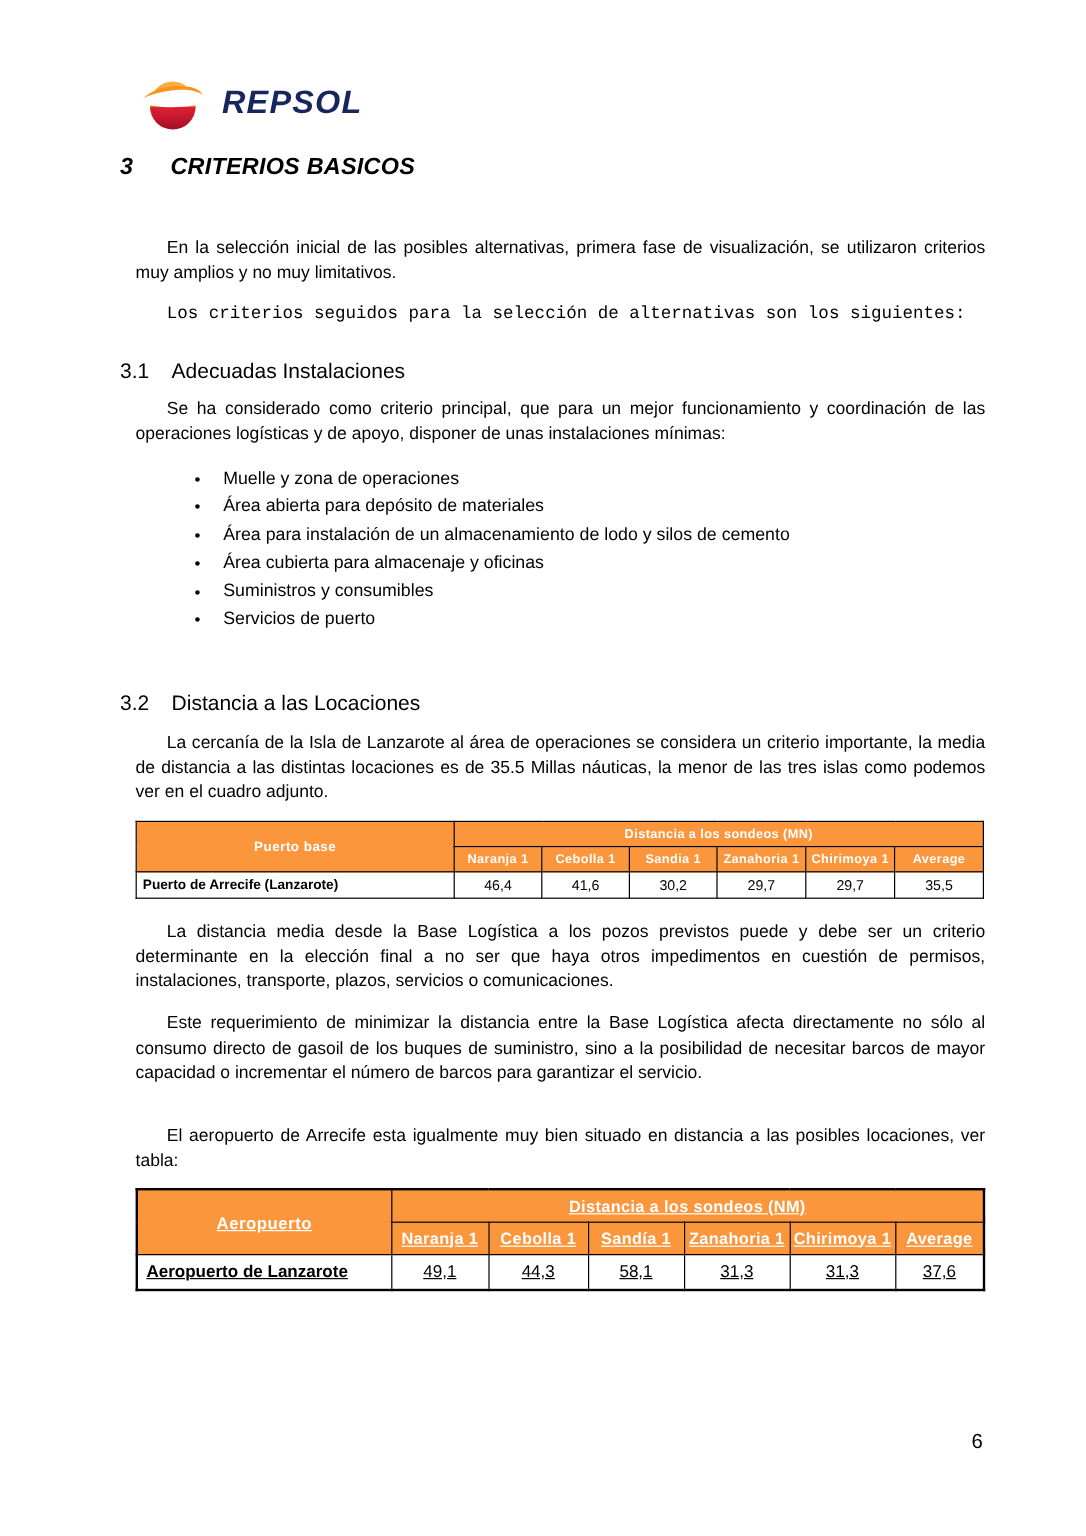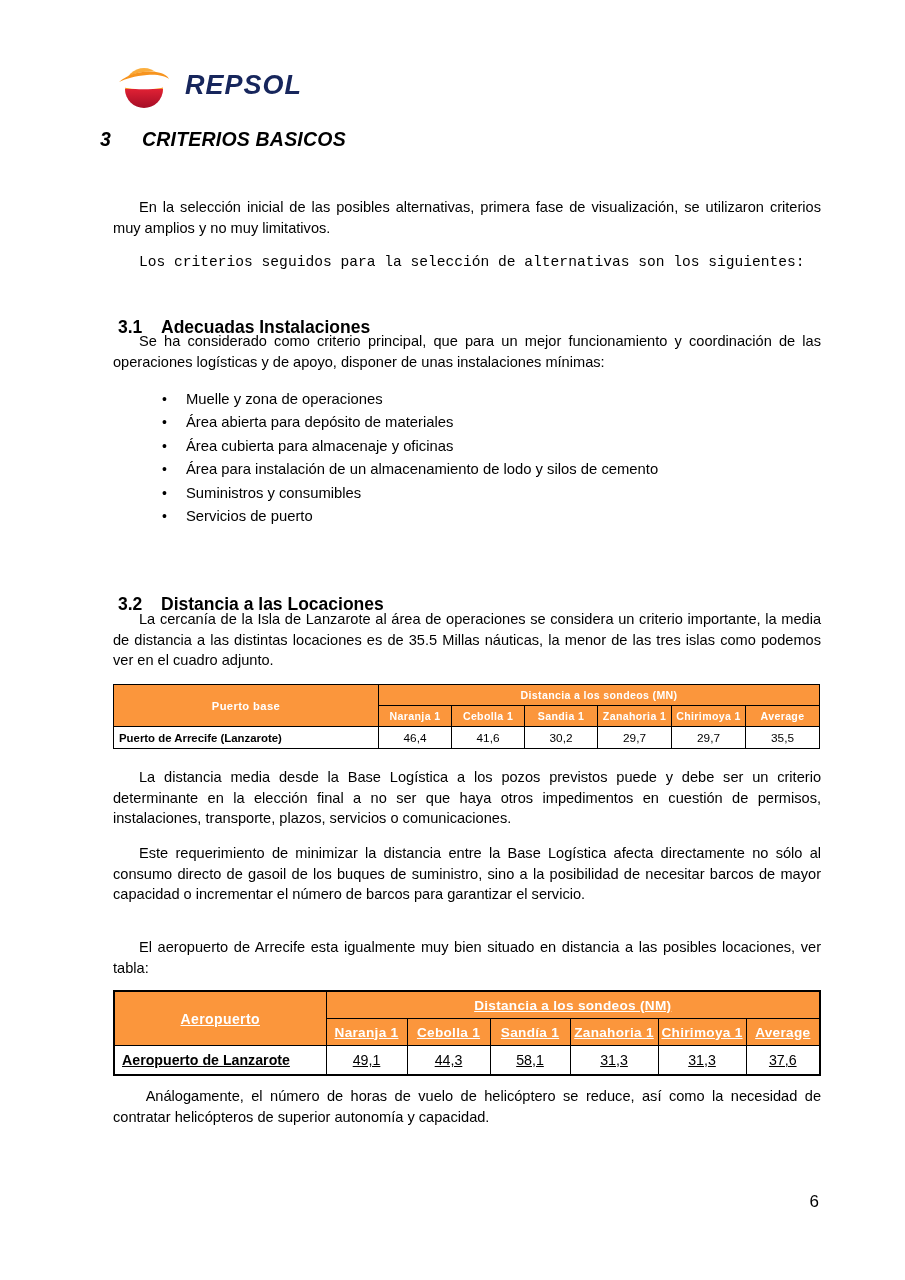--- a/index.html
+++ b/index.html
@@ -53,23 +53,23 @@
   
   h1.sec {
     position: absolute;
     margin: 0;
     font-size: 19.5px;
     font-weight: bold;
     letter-spacing: 0.2px;
   }
   h2.sub {
     position: absolute;
-    margin: 18px;
+    margin: 0;
     font-size: 17.5px;
-    font-weight: bold;
+    font-weight: normal;
   }
   .h-num { display: inline-block; }
 
   
   p.para {
     position: absolute;
     margin: 0;
     font-size: 14.6px;
     line-height: 20.5px;
     text-align: justify;
@@ -230,22 +230,22 @@
     <span class="h-num" style="width:43px;">3.1</span><span>Adecuadas Instalaciones</span>
   </h2>
 
   <p class="para" style="left:113px; top:331px; width:708px;">
     <span class="indent"></span><span>Se ha considerado como criterio principal, que para un mejor funcionamiento y coordinación de las operaciones logísticas y de apoyo, disponer de unas instalaciones mínimas:</span>
   </p>
 
   <ul class="bullets" style="left:152px; top:388px;">
     <li><span>Muelle y zona de operaciones</span></li>
     <li><span>Área abierta para depósito de materiales</span></li>
+    <li><span>Área para instalación de un almacenamiento de lodo y silos de cemento</span></li>
     <li><span>Área cubierta para almacenaje y oficinas</span></li>
-    <li><span>Área para instalación de un almacenamiento de lodo y silos de cemento</span></li>
     <li><span>Suministros y consumibles</span></li>
     <li><span>Servicios de puerto</span></li>
   </ul>
 
   <h2 class="sub" style="left:100px; top:576px;">
     <span class="h-num" style="width:43px;">3.2</span><span>Distancia a las Locaciones</span>
   </h2>
 
   <p class="para" style="left:113px; top:609px; width:708px;">
     <span class="indent"></span><span>La cercanía de la Isla de Lanzarote al área de operaciones se considera un criterio importante, la media de distancia a las distintas locaciones es de 35.5 Millas náuticas, la menor de las tres islas como podemos ver en el cuadro adjunto.</span>
@@ -330,19 +330,16 @@
           <td class="val">44,3</td>
           <td class="val">58,1</td>
           <td class="val">31,3</td>
           <td class="val">31,3</td>
           <td class="val">37,6</td>
         </tr>
       </tbody>
     </table>
   </div>
 
-  <p class="para" style="left:113px; top:1086px; width:708px;">
-    <span class="indent"></span><span> Análogamente, el número de horas de vuelo de helicóptero se reduce, así como la necesidad de contratar helicópteros de superior autonomía y capacidad.</span>
-  </p>
 
   <div class="pageno">6</div>
 
 </div>
 
 </body></html>

